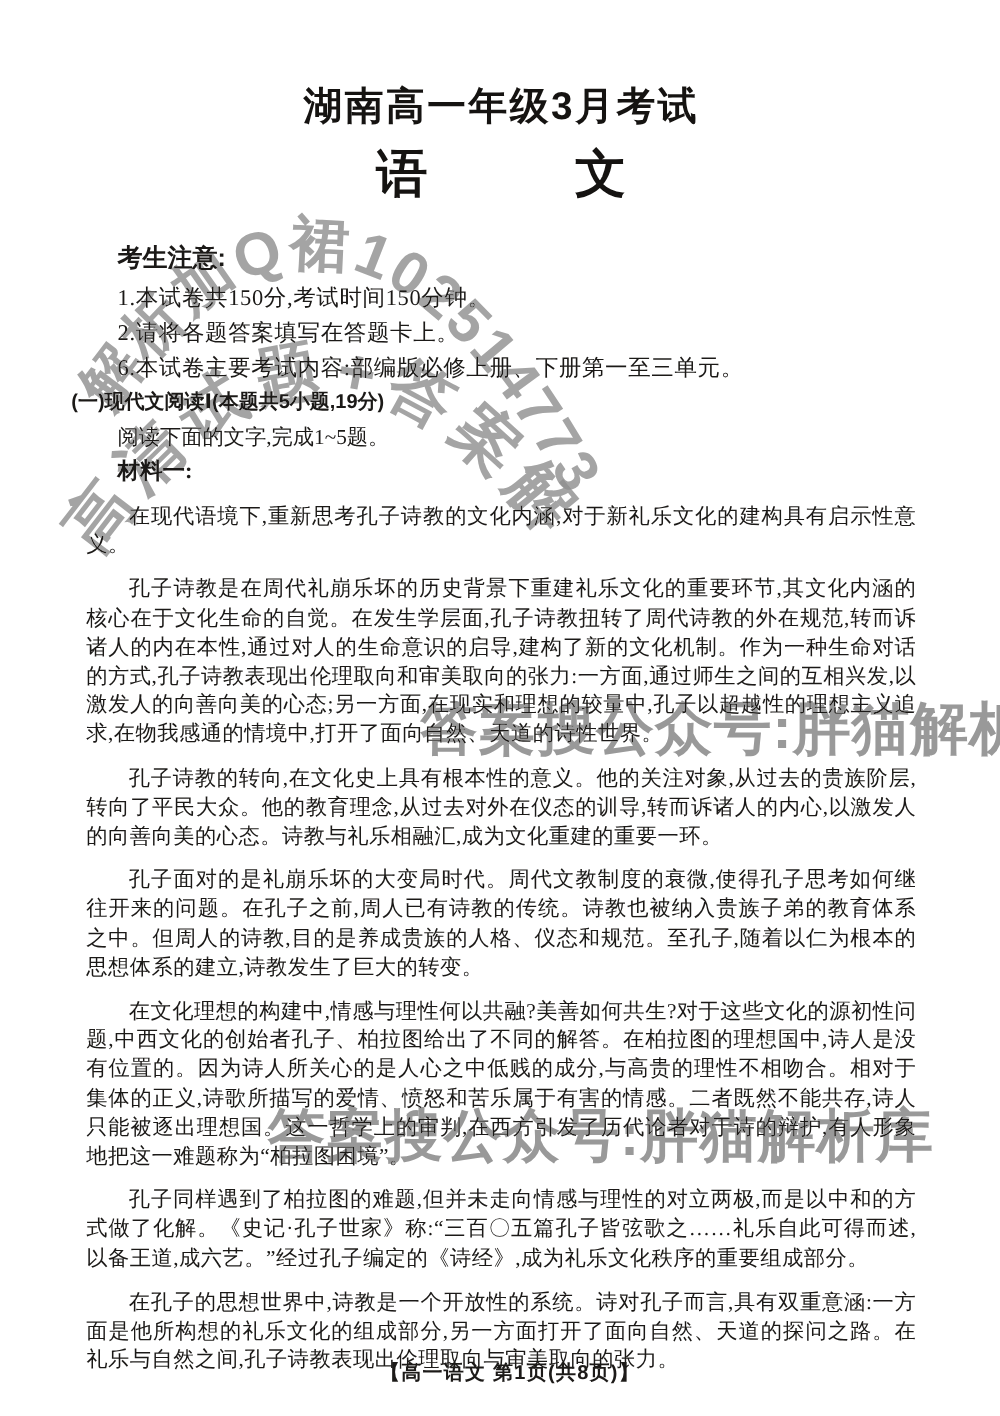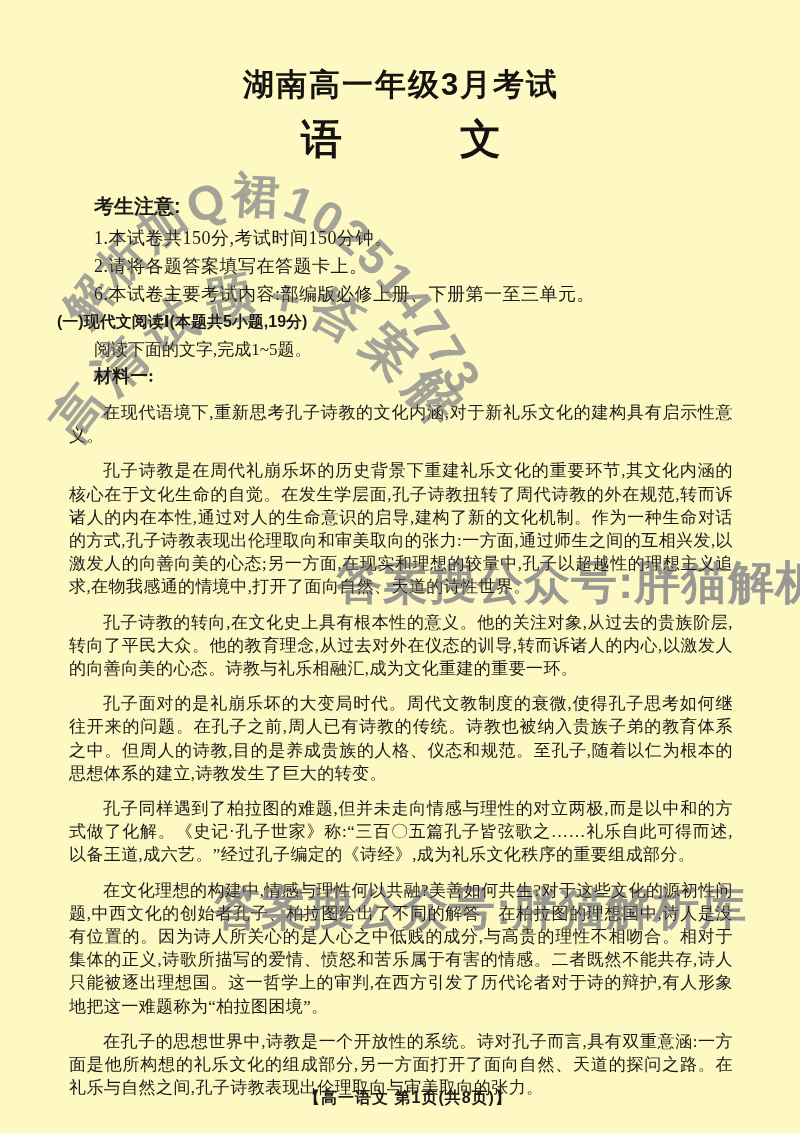--- a/index.html
+++ b/index.html
@@ -1,21 +1,21 @@
 <!DOCTYPE html>
 <html><head>
 <meta charset="utf-8">
 <style>
   html,body{margin:0;padding:0;}
   body{background:#e8e8e8;}
   .page{
     position:relative;
     width:800px;height:1133px;
     margin:0 auto;
-    background:#fef9c3;
+    background:#ffffff;
     overflow:hidden;
     color:#1b1917;
     font-family:"Liberation Serif","DejaVu Serif",serif;
   }
   .content{
     position:absolute;
     left:57px;right:55px;top:0;
   }
   .exam-title{
     margin:64px 0 0 0;
@@ -143,22 +143,22 @@
     </div>
 
     <div class="part-subheading">(一)现代文阅读Ⅰ(本题共5小题,19分)</div>
     <div class="instruction">阅读下面的文字,完成1~5题。</div>
     <div class="material-label">材料一:</div>
 
     <p class="para">在现代语境下,重新思考孔子诗教的文化内涵,对于新礼乐文化的建构具有启示性意义。</p>
     <p class="para">孔子诗教是在周代礼崩乐坏的历史背景下重建礼乐文化的重要环节,其文化内涵的核心在于文化生命的自觉。在发生学层面,孔子诗教扭转了周代诗教的外在规范,转而诉诸人的内在本性,通过对人的生命意识的启导,建构了新的文化机制。作为一种生命对话的方式,孔子诗教表现出伦理取向和审美取向的张力:一方面,通过师生之间的互相兴发,以激发人的向善向美的心态;另一方面,在现实和理想的较量中,孔子以超越性的理想主义追求,在物我感通的情境中,打开了面向自然、天道的诗性世界。</p>
     <p class="para">孔子诗教的转向,在文化史上具有根本性的意义。他的关注对象,从过去的贵族阶层,转向了平民大众。他的教育理念,从过去对外在仪态的训导,转而诉诸人的内心,以激发人的向善向美的心态。诗教与礼乐相融汇,成为文化重建的重要一环。</p>
     <p class="para">孔子面对的是礼崩乐坏的大变局时代。周代文教制度的衰微,使得孔子思考如何继往开来的问题。在孔子之前,周人已有诗教的传统。诗教也被纳入贵族子弟的教育体系之中。但周人的诗教,目的是养成贵族的人格、仪态和规范。至孔子,随着以仁为根本的思想体系的建立,诗教发生了巨大的转变。</p>
+    <p class="para">在文化理想的构建中,情感与理性何以共融?美善如何共生?对于这些文化的源初性问题,中西文化的创始者孔子、柏拉图给出了不同的解答。在柏拉图的理想国中,诗人是没有位置的。因为诗人所关心的是人心之中低贱的成分,与高贵的理性不相吻合。相对于集体的正义,诗歌所描写的爱情、愤怒和苦乐属于有害的情感。二者既然不能共存,诗人只能被逐出理想国。这一哲学上的审判,在西方引发了历代论者对于诗的辩护,有人形象地把这一难题称为“柏拉图困境”。</p>
     <p class="para">孔子同样遇到了柏拉图的难题,但并未走向情感与理性的对立两极,而是以中和的方式做了化解。《史记·孔子世家》称:“三百〇五篇孔子皆弦歌之……礼乐自此可得而述,以备王道,成六艺。”经过孔子编定的《诗经》,成为礼乐文化秩序的重要组成部分。</p>
-    <p class="para">在文化理想的构建中,情感与理性何以共融?美善如何共生?对于这些文化的源初性问题,中西文化的创始者孔子、柏拉图给出了不同的解答。在柏拉图的理想国中,诗人是没有位置的。因为诗人所关心的是人心之中低贱的成分,与高贵的理性不相吻合。相对于集体的正义,诗歌所描写的爱情、愤怒和苦乐属于有害的情感。二者既然不能共存,诗人只能被逐出理想国。这一哲学上的审判,在西方引发了历代论者对于诗的辩护,有人形象地把这一难题称为“柏拉图困境”。</p>
     <p class="para">在孔子的思想世界中,诗教是一个开放性的系统。诗对孔子而言,具有双重意涵:一方面是他所构想的礼乐文化的组成部分,另一方面打开了面向自然、天道的探问之路。在礼乐与自然之间,孔子诗教表现出伦理取向与审美取向的张力。</p>
 
   </div>
 
   <div class="wm-layer">
     <svg width="800" height="1133" viewBox="0 0 800 1133">
       <defs>
         <path id="arc1" d="M 88 330 Q 272 62 455 400" fill="none"></path>
         <path id="arc2" d="M 78 445 Q 262 180 452 450" fill="none"></path>
       </defs>

